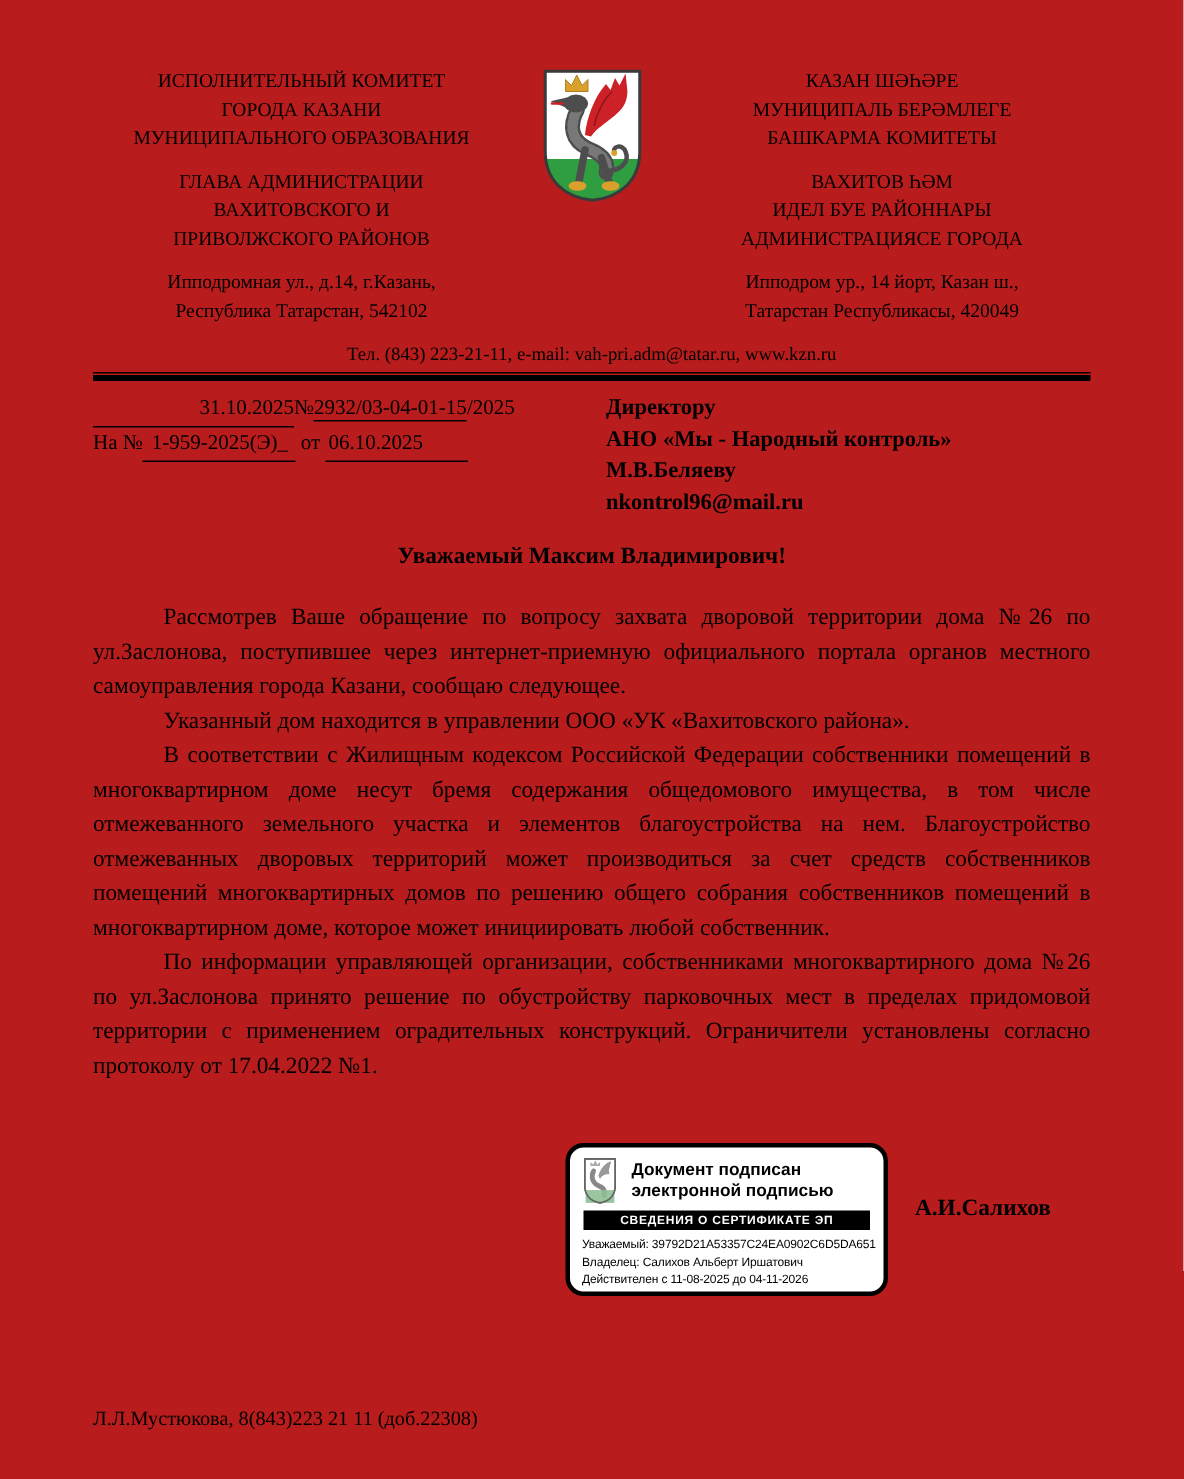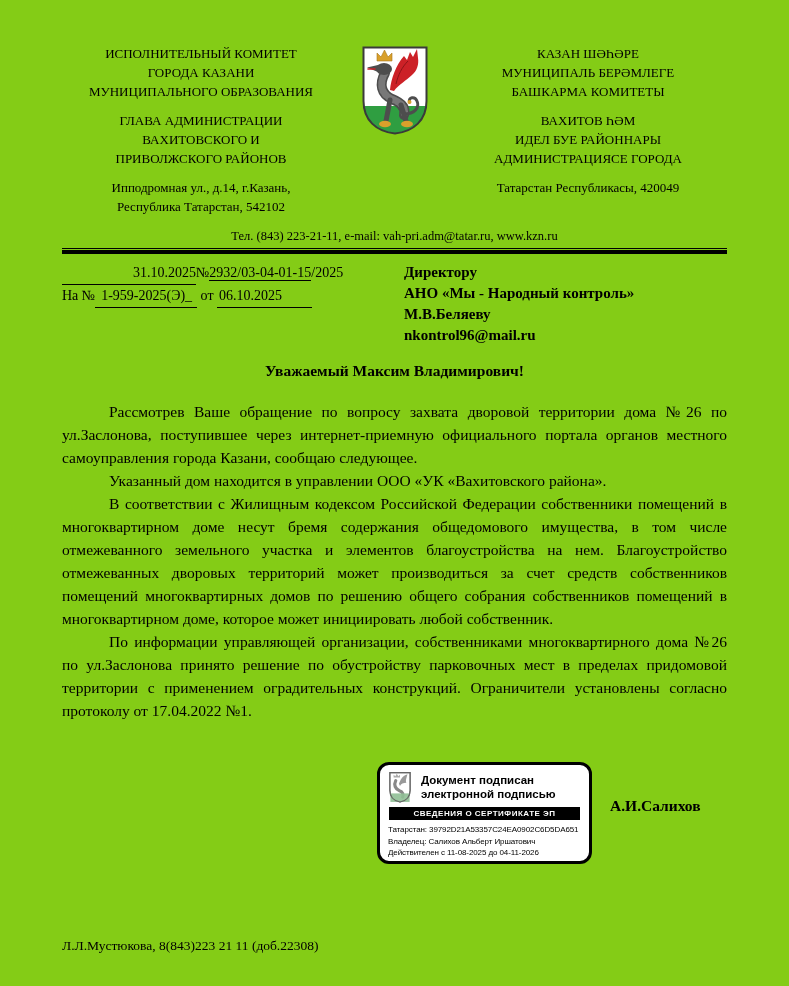--- a/index.html
+++ b/index.html
@@ -1,19 +1,19 @@
 <!DOCTYPE html>
 <html><head>
 <meta charset="utf-8">
 <style>
   html,body { margin:0; padding:0; background:#ffffff; }
   .page {
     position:relative;
     width:789px; height:986px;
-    background:#84cc16;
+    background:#b91c1c;
     color:#000;
     font-family:"Liberation Serif", serif;
     overflow:hidden;
   }
 
   
   .letterhead {
     position:absolute; top:44px; left:62px; width:665px;
     display:flex; justify-content:space-between;
   }
@@ -140,20 +140,21 @@
         <div>КАЗАН ШӘҺӘРЕ</div>
         <div>МУНИЦИПАЛЬ БЕРӘМЛЕГЕ</div>
         <div>БАШКАРМА КОМИТЕТЫ</div>
       </div>
       <div class="lh-group">
         <div>ВАХИТОВ ҺӘМ</div>
         <div>ИДЕЛ БУЕ РАЙОННАРЫ</div>
         <div>АДМИНИСТРАЦИЯСЕ ГОРОДА</div>
       </div>
       <div class="lh-group">
+        <div>Ипподром ур., 14 йорт, Казан ш.,</div>
         <div>Татарстан Республикасы, 420049</div>
       </div>
     </div>
   </div>
 
   <div class="contact-line">Тел. (843) 223-21-11, e-mail: vah-pri.adm@tatar.ru, www.kzn.ru</div>
   <div class="thick-rule"></div>
 
   <div class="ref-row">
     <div class="ref-block">
@@ -191,21 +192,21 @@
         <rect x="2" y="21" width="18" height="8" fill="#8fbf95" clip-path="none" opacity="0.9"></rect>
         <path d="M1.5,1.5 H20.5 V18 C20.5,24.5 16.5,28 11,29 C5.5,28 1.5,24.5 1.5,18 Z" fill="none" stroke="#666" stroke-width="1"></path>
       </svg>
       <div class="stamp-title">
         <div>Документ подписан</div>
         <div>электронной подписью</div>
       </div>
     </div>
     <div class="stamp-banner">СВЕДЕНИЯ О СЕРТИФИКАТЕ ЭП</div>
     <div class="stamp-details">
-      <div>Татарстан: 39792D21A53357C24EA0902C6D5DA651</div>
+      <div>Уважаемый: 39792D21A53357C24EA0902C6D5DA651</div>
       <div>Владелец: Салихов Альберт Иршатович</div>
       <div>Действителен с 11-08-2025 до 04-11-2026</div>
     </div>
   </div>
 
   <div class="sig-name">А.И.Салихов</div>
 
   <div class="footer-exec">Л.Л.Мустюкова, 8(843)223 21 11 (доб.22308)</div>
 
 </div>

